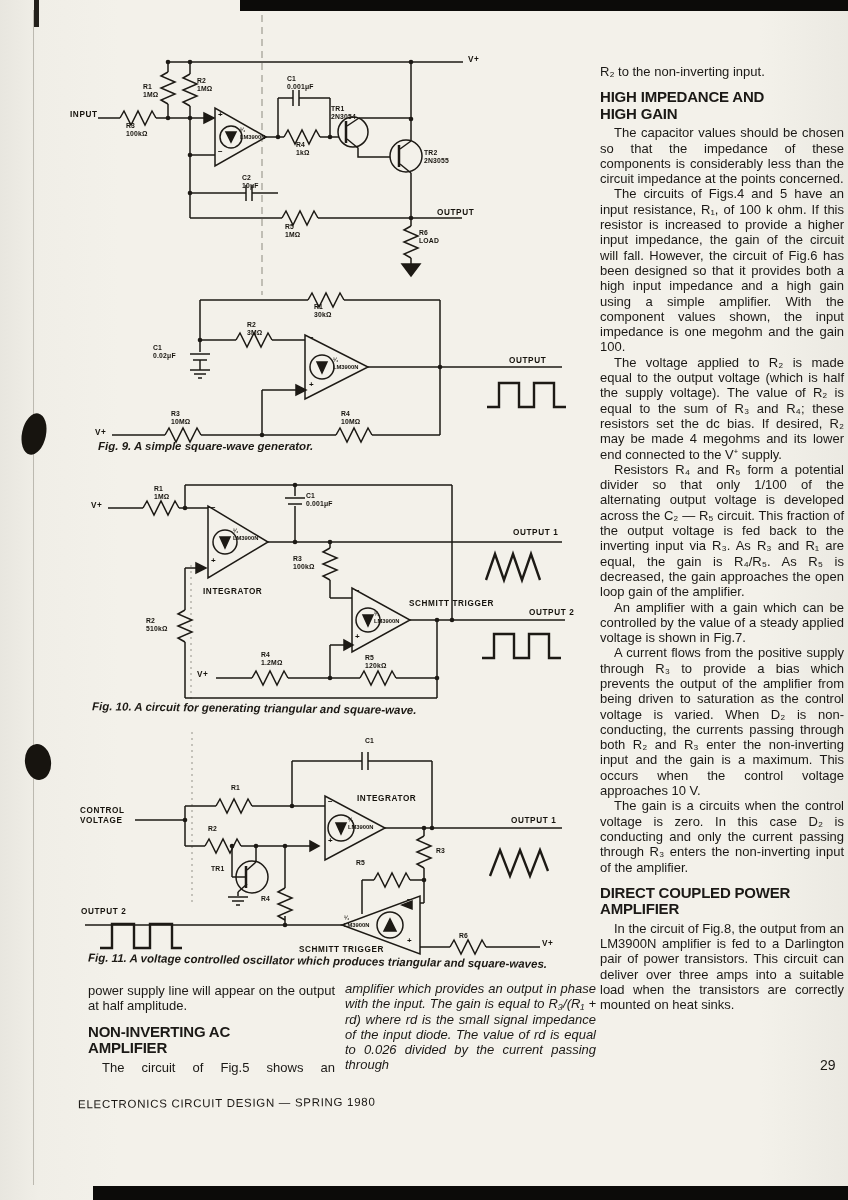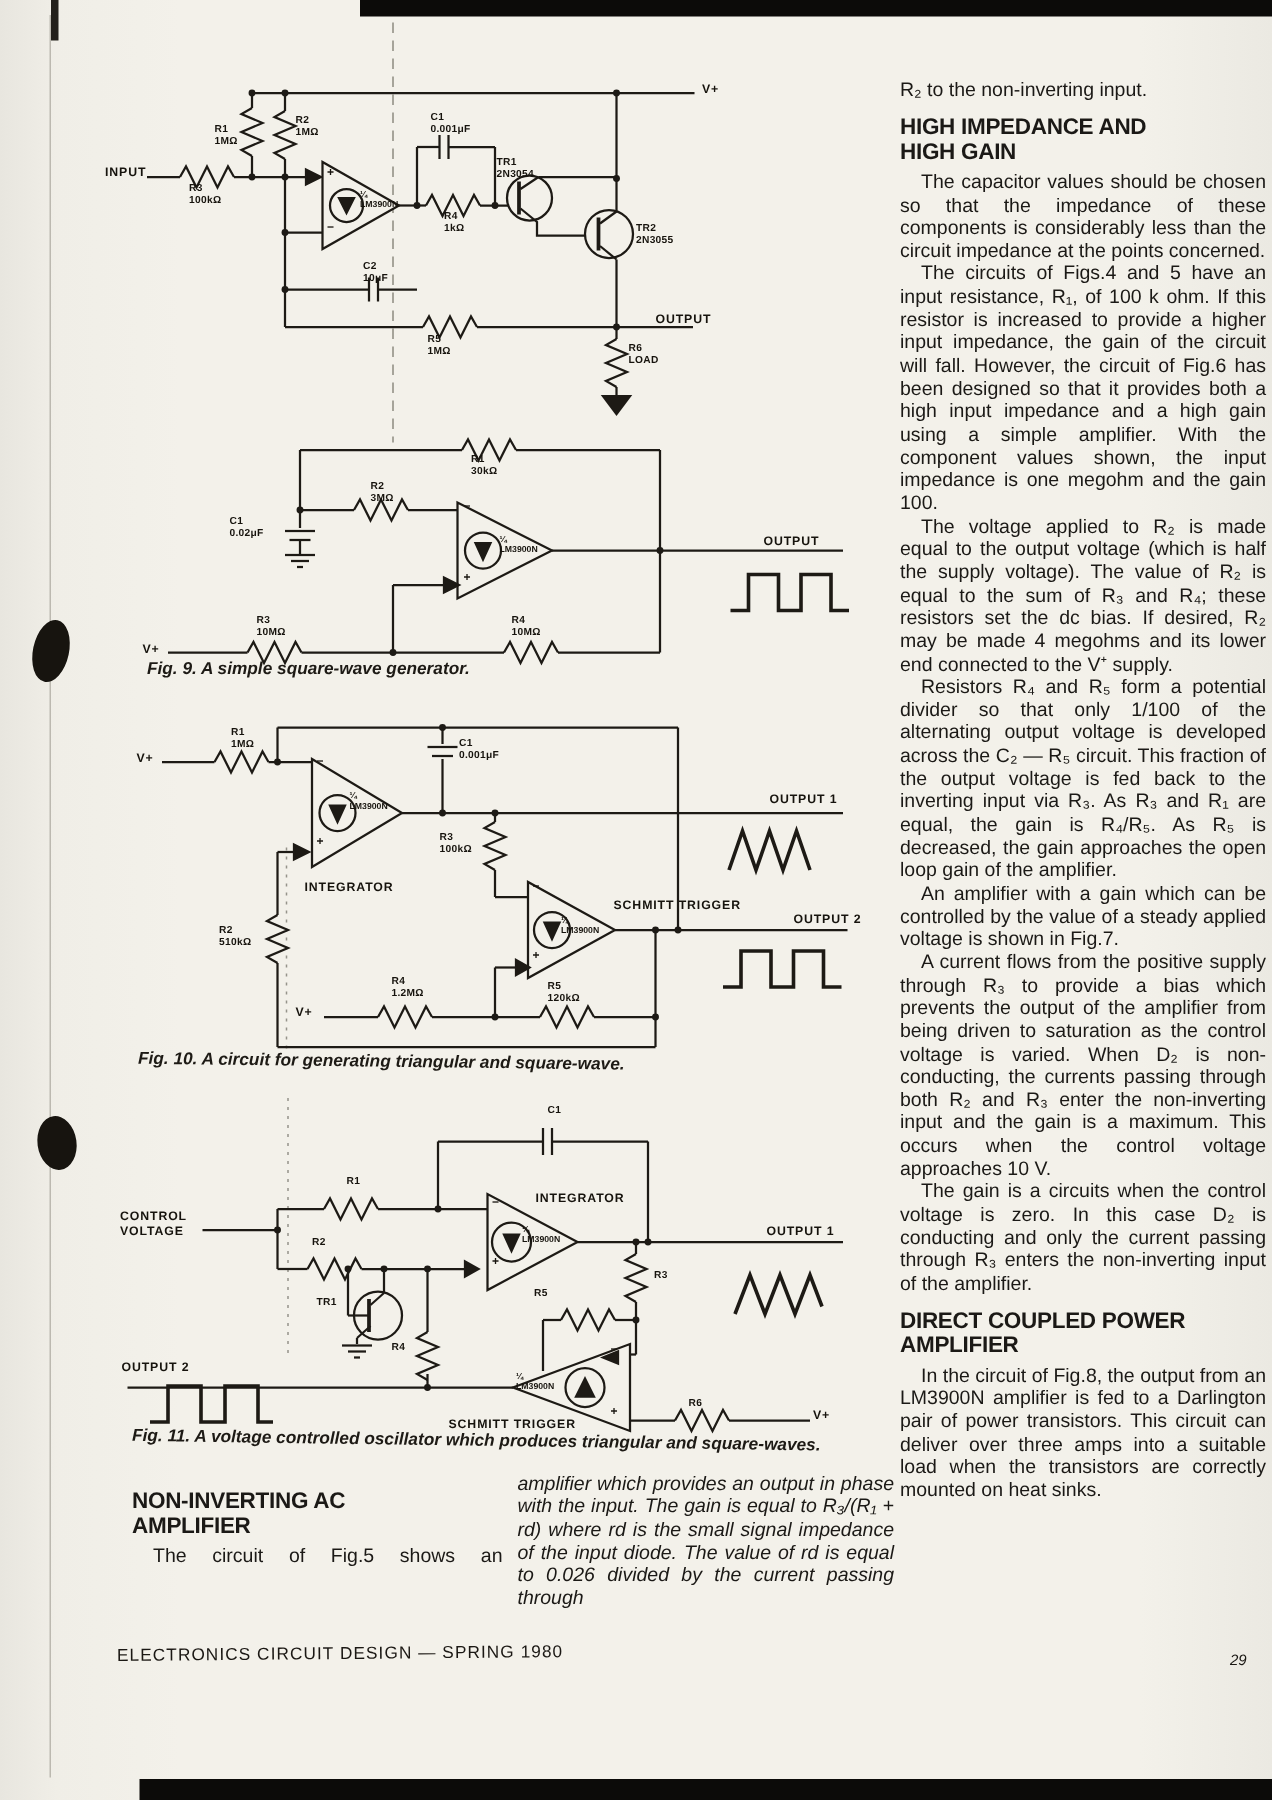--- a/index.html
+++ b/index.html
@@ -20,31 +20,31 @@
   .clabel.big{font-size:8.2px;letter-spacing:.6px;}
   .clabel.tiny{font-size:5.8px;letter-spacing:0;}
   .clabel.sign{font-size:8px;font-weight:700;}
   .caption{position:absolute;font-style:italic;font-weight:700;font-size:11.5px;
     line-height:13.5px;color:#1d1a15;}
   .cap8{left:483px;top:142px;width:112px;}
   .cap9{left:98px;top:440px;width:420px;}
   .cap10{left:92px;top:703px;width:470px;transform:rotate(.7deg);}
   .cap11{left:88px;top:955px;width:490px;transform:rotate(.8deg);}
   .col{position:absolute;text-align:justify;font-size:13px;line-height:15.3px;}
-  .rightcol{left:600px;top:52px;width:244px;}
+  .rightcol{left:600px;top:64px;width:244px;}
   .blcol{left:88px;top:983px;width:247px;}
   .brcol{left:345px;top:981px;width:251px;font-style:italic;}
   .blk{margin:0;}
   .blk.p{text-indent:14px;}
   .blk.h{font-weight:700;font-size:15px;line-height:16.5px;margin:10px 0 3px;
     white-space:pre-line;text-align:left;letter-spacing:-.2px;}
   .blk.spread{text-align-last:justify;}
   .footer{position:absolute;left:78px;top:1097px;font-size:11.5px;letter-spacing:.7px;
     transform:rotate(-.5deg);color:#1b1814;}
-  .pagenum{position:absolute;left:820px;top:1102px;font-size:10px;color:#1b1814;font-style:italic;}
+  .pagenum{position:absolute;left:820px;top:1057px;font-size:14px;color:#1b1814;}
 </style>
 </head>
 <body>
 
 <div class="page">
 
   <div class="topbar"></div>
   <div class="topmark"></div>
   <div class="edgeline"></div>
   <div class="blob b1"></div>
@@ -392,20 +392,21 @@
       <div class="blk p">The voltage applied to R₂ is made equal to the output voltage (which is half the supply voltage). The value of R₂ is equal to the sum of R₃ and R₄; these resistors set the dc bias. If desired, R₂ may be made 4 megohms and its lower end connected to the V⁺ supply.</div>
       <div class="blk p">Resistors R₄ and R₅ form a potential divider so that only 1/100 of the alternating output voltage is developed across the C₂ — R₅ circuit. This fraction of the output voltage is fed back to the inverting input via R₃. As R₃ and R₁ are equal, the gain is R₄/R₅. As R₅ is decreased, the gain approaches the open loop gain of the amplifier.</div>
       <div class="blk p">An amplifier with a gain which can be controlled by the value of a steady applied voltage is shown in Fig.7.</div>
       <div class="blk p">A current flows from the positive supply through R₃ to provide a bias which prevents the output of the amplifier from being driven to saturation as the control voltage is varied. When D₂ is non-conducting, the currents passing through both R₂ and R₃ enter the non-inverting input and the gain is a maximum. This occurs when the control voltage approaches 10 V.</div>
       <div class="blk p">The gain is a circuits when the control voltage is zero. In this case D₂ is conducting and only the current passing through R₃ enters the non-inverting input of the amplifier.</div>
       <div class="blk h">DIRECT COUPLED POWER
 AMPLIFIER</div>
       <div class="blk p">In the circuit of Fig.8, the output from an LM3900N amplifier is fed to a Darlington pair of power transistors. This circuit can deliver over three amps into a suitable load when the transistors are correctly mounted on heat sinks.</div>
     </div>
   <div class="col blcol">
+      <div class="blk cont">power supply line will appear on the output at half amplitude.</div>
       <div class="blk h">NON-INVERTING AC
 AMPLIFIER</div>
       <div class="blk p spread">The circuit of Fig.5 shows an</div>
     </div>
   <div class="col brcol">
       <div class="blk cont">amplifier which provides an output in phase with the input. The gain is equal to R₃/(R₁ + rd) where rd is the small signal impedance of the input diode. The value of rd is equal to 0.026 divided by the current passing through</div>
     </div>
 
   <div class="footer">ELECTRONICS CIRCUIT DESIGN — SPRING 1980</div>
   <div class="pagenum">29</div>

